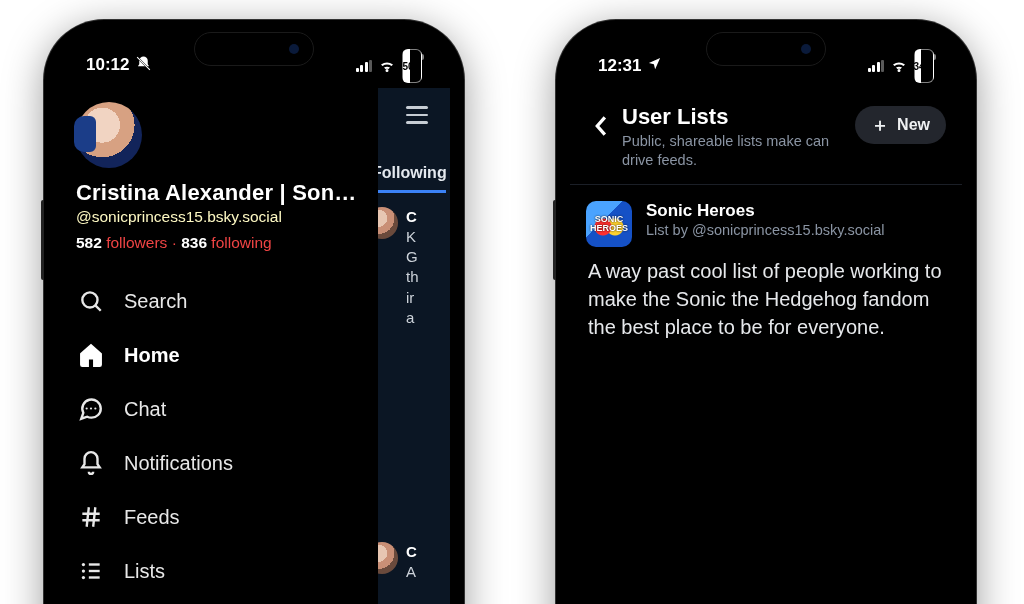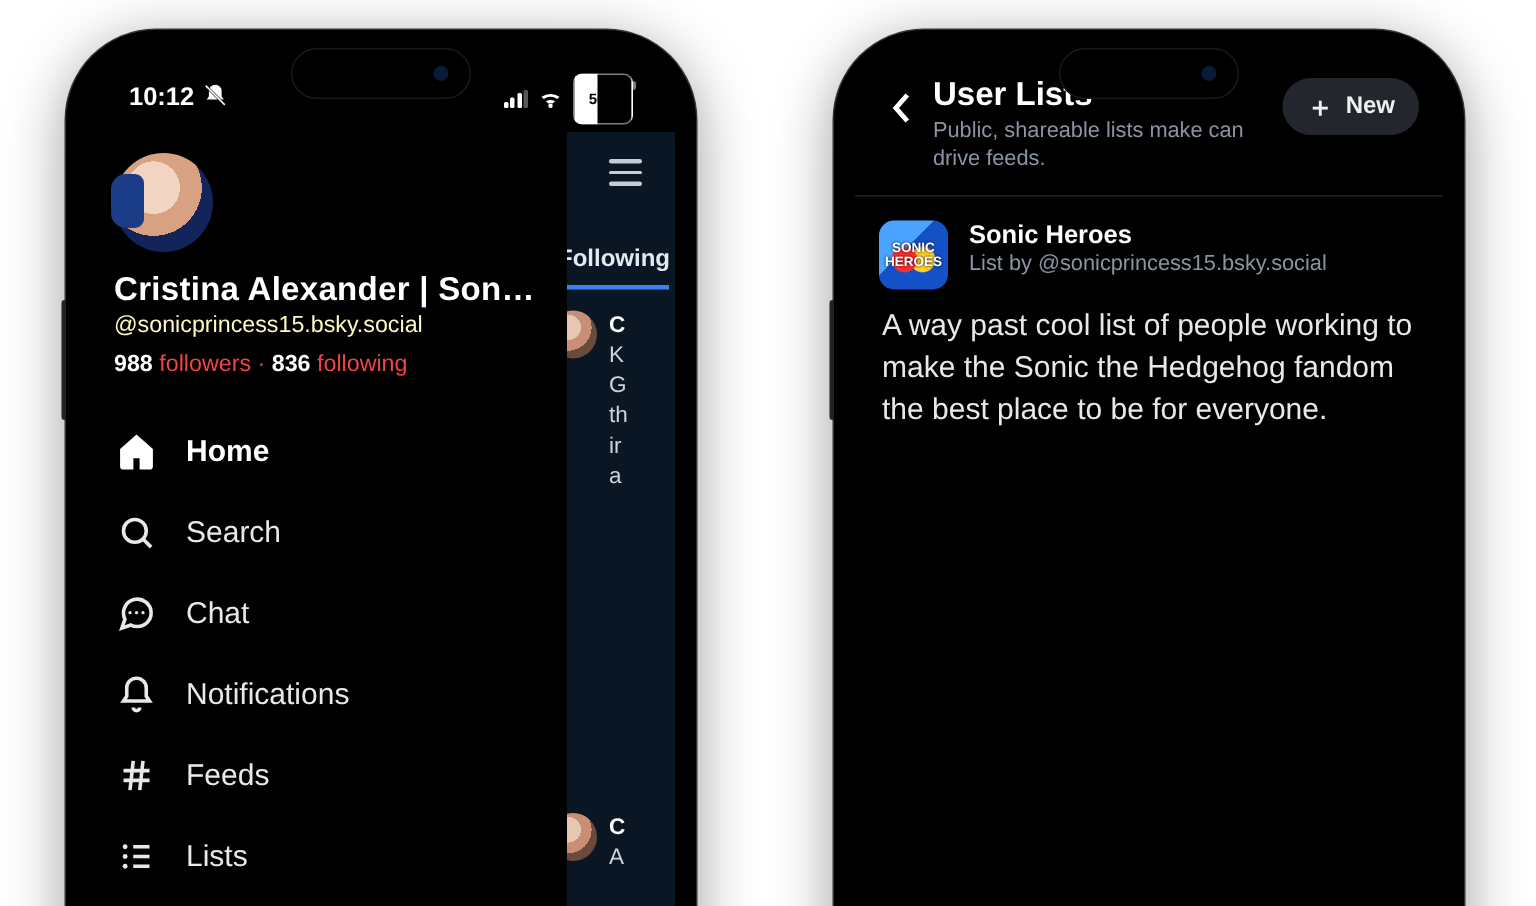--- a/index.html
+++ b/index.html
@@ -72,21 +72,21 @@
   .status-left { display: flex; align-items: flex-start; gap: 6px; }
   .status-right { display: flex; align-items: center; gap: 6px; }
   .battery-pill {
     display: inline-flex;
     align-items: center;
     justify-content: center;
     border: 1.5px solid rgba(255,255,255,0.5);
     border-radius: 6px;
     padding: 16px 2px;
     height: 14px;
-    width: 40px;
+    width: 20px;
     font-size: 10px;
     font-weight: 700;
     position: relative;
     background: linear-gradient(to right, #fff 40%, transparent 40%);
     color:#000;
   }
   .battery-pill::after{
     content:"";
     position:absolute;
     right:-3px; top:4px;
@@ -323,44 +323,44 @@
           <div class="ln">A</div>
         </div>
       </div>
     </div>
 
     <div class="drawer">
       <div class="avatar"></div>
       <div class="display-name">Cristina Alexander | SonicP...</div>
       <div class="handle">@sonicprincess15.bsky.social</div>
       <div class="stats">
-        <b>988</b>
+        <b>582</b>
         <span class="dim">followers</span>
         <span class="dim"> · </span>
         <b>836</b>
         <span class="dim">following</span>
       </div>
 
       <div class="nav">
-        <div class="nav-item active">
-          <span class="nav-icon">
-              <svg viewBox="0 0 24 24">
-                <path d="M3 11l9-8 9 8v10a1 1 0 01-1 1h-5v-7h-6v7H4a1 1 0 01-1-1V11z"></path>
-              </svg>
-            </span>
-          <span>Home</span>
-        </div>
         <div class="nav-item">
           <span class="nav-icon">
               <svg viewBox="0 0 24 24">
                 <circle cx="11" cy="11" r="7"></circle>
                 <path d="M21 21l-5-5"></path>
               </svg>
             </span>
           <span>Search</span>
+        </div>
+        <div class="nav-item active">
+          <span class="nav-icon">
+              <svg viewBox="0 0 24 24">
+                <path d="M3 11l9-8 9 8v10a1 1 0 01-1 1h-5v-7h-6v7H4a1 1 0 01-1-1V11z"></path>
+              </svg>
+            </span>
+          <span>Home</span>
         </div>
         <div class="nav-item">
           <span class="nav-icon">
               <svg viewBox="0 0 24 24">
                 <path d="M21 11.5a8.38 8.38 0 01-8.5 8.5 8.5 8.5 0 01-4-.9L3 21l1.9-5.5A8.5 8.5 0 1121 11.5z"></path>
                 <circle cx="8" cy="11.5" r="1" fill="#e8e8e8" stroke="none"></circle>
                 <circle cx="12" cy="11.5" r="1" fill="#e8e8e8" stroke="none"></circle>
                 <circle cx="16" cy="11.5" r="1" fill="#e8e8e8" stroke="none"></circle>
               </svg>
             </span>
@@ -399,20 +399,46 @@
       </div>
     </div>
 
   </div>
 </div>
 
 <div class="phone phone-right">
   <div class="notch"></div>
   <div class="screen">
 
+    <div class="status-bar">
+      <div class="status-left">
+        <span>12:31</span>
+        <span>
+          <svg viewBox="0 0 24 24" width="15" height="15">
+              <path d="M3 11l18-8-8 18-2-8-8-2z" fill="#fff"></path>
+            </svg>
+        </span>
+      </div>
+      <div class="status-right">
+        <span class="signal-bars">
+            <span></span>
+            <span></span>
+            <span></span>
+            <span></span>
+          </span>
+        <span class="wifi-icon">
+          <svg viewBox="0 0 24 16">
+              <path d="M12 16a2 2 0 100-4 2 2 0 000 4zM4 6a14 14 0 0116 0l-2 2a11 11 0 00-12 0L4 6zm4 4a8 8 0 018 0l-2 2a5 5 0 00-4 0l-2-2z" fill="#fff"></path>
+            </svg>
+        </span>
+        <span class="battery-pill" style="background:linear-gradient(to right,#fff 34%,transparent 34%)">
+            <span style="position:relative;left:-5px">34</span>
+          </span>
+      </div>
+    </div>
 
     <div class="hdr">
       <div class="back">
         <svg viewBox="0 0 12 20">
             <path d="M10 2 L3 10 L10 18"></path>
           </svg>
       </div>
       <div class="hdr-titles">
         <div class="hdr-title">User Lists</div>
         <div class="hdr-sub">Public, shareable lists make can drive feeds.</div>

